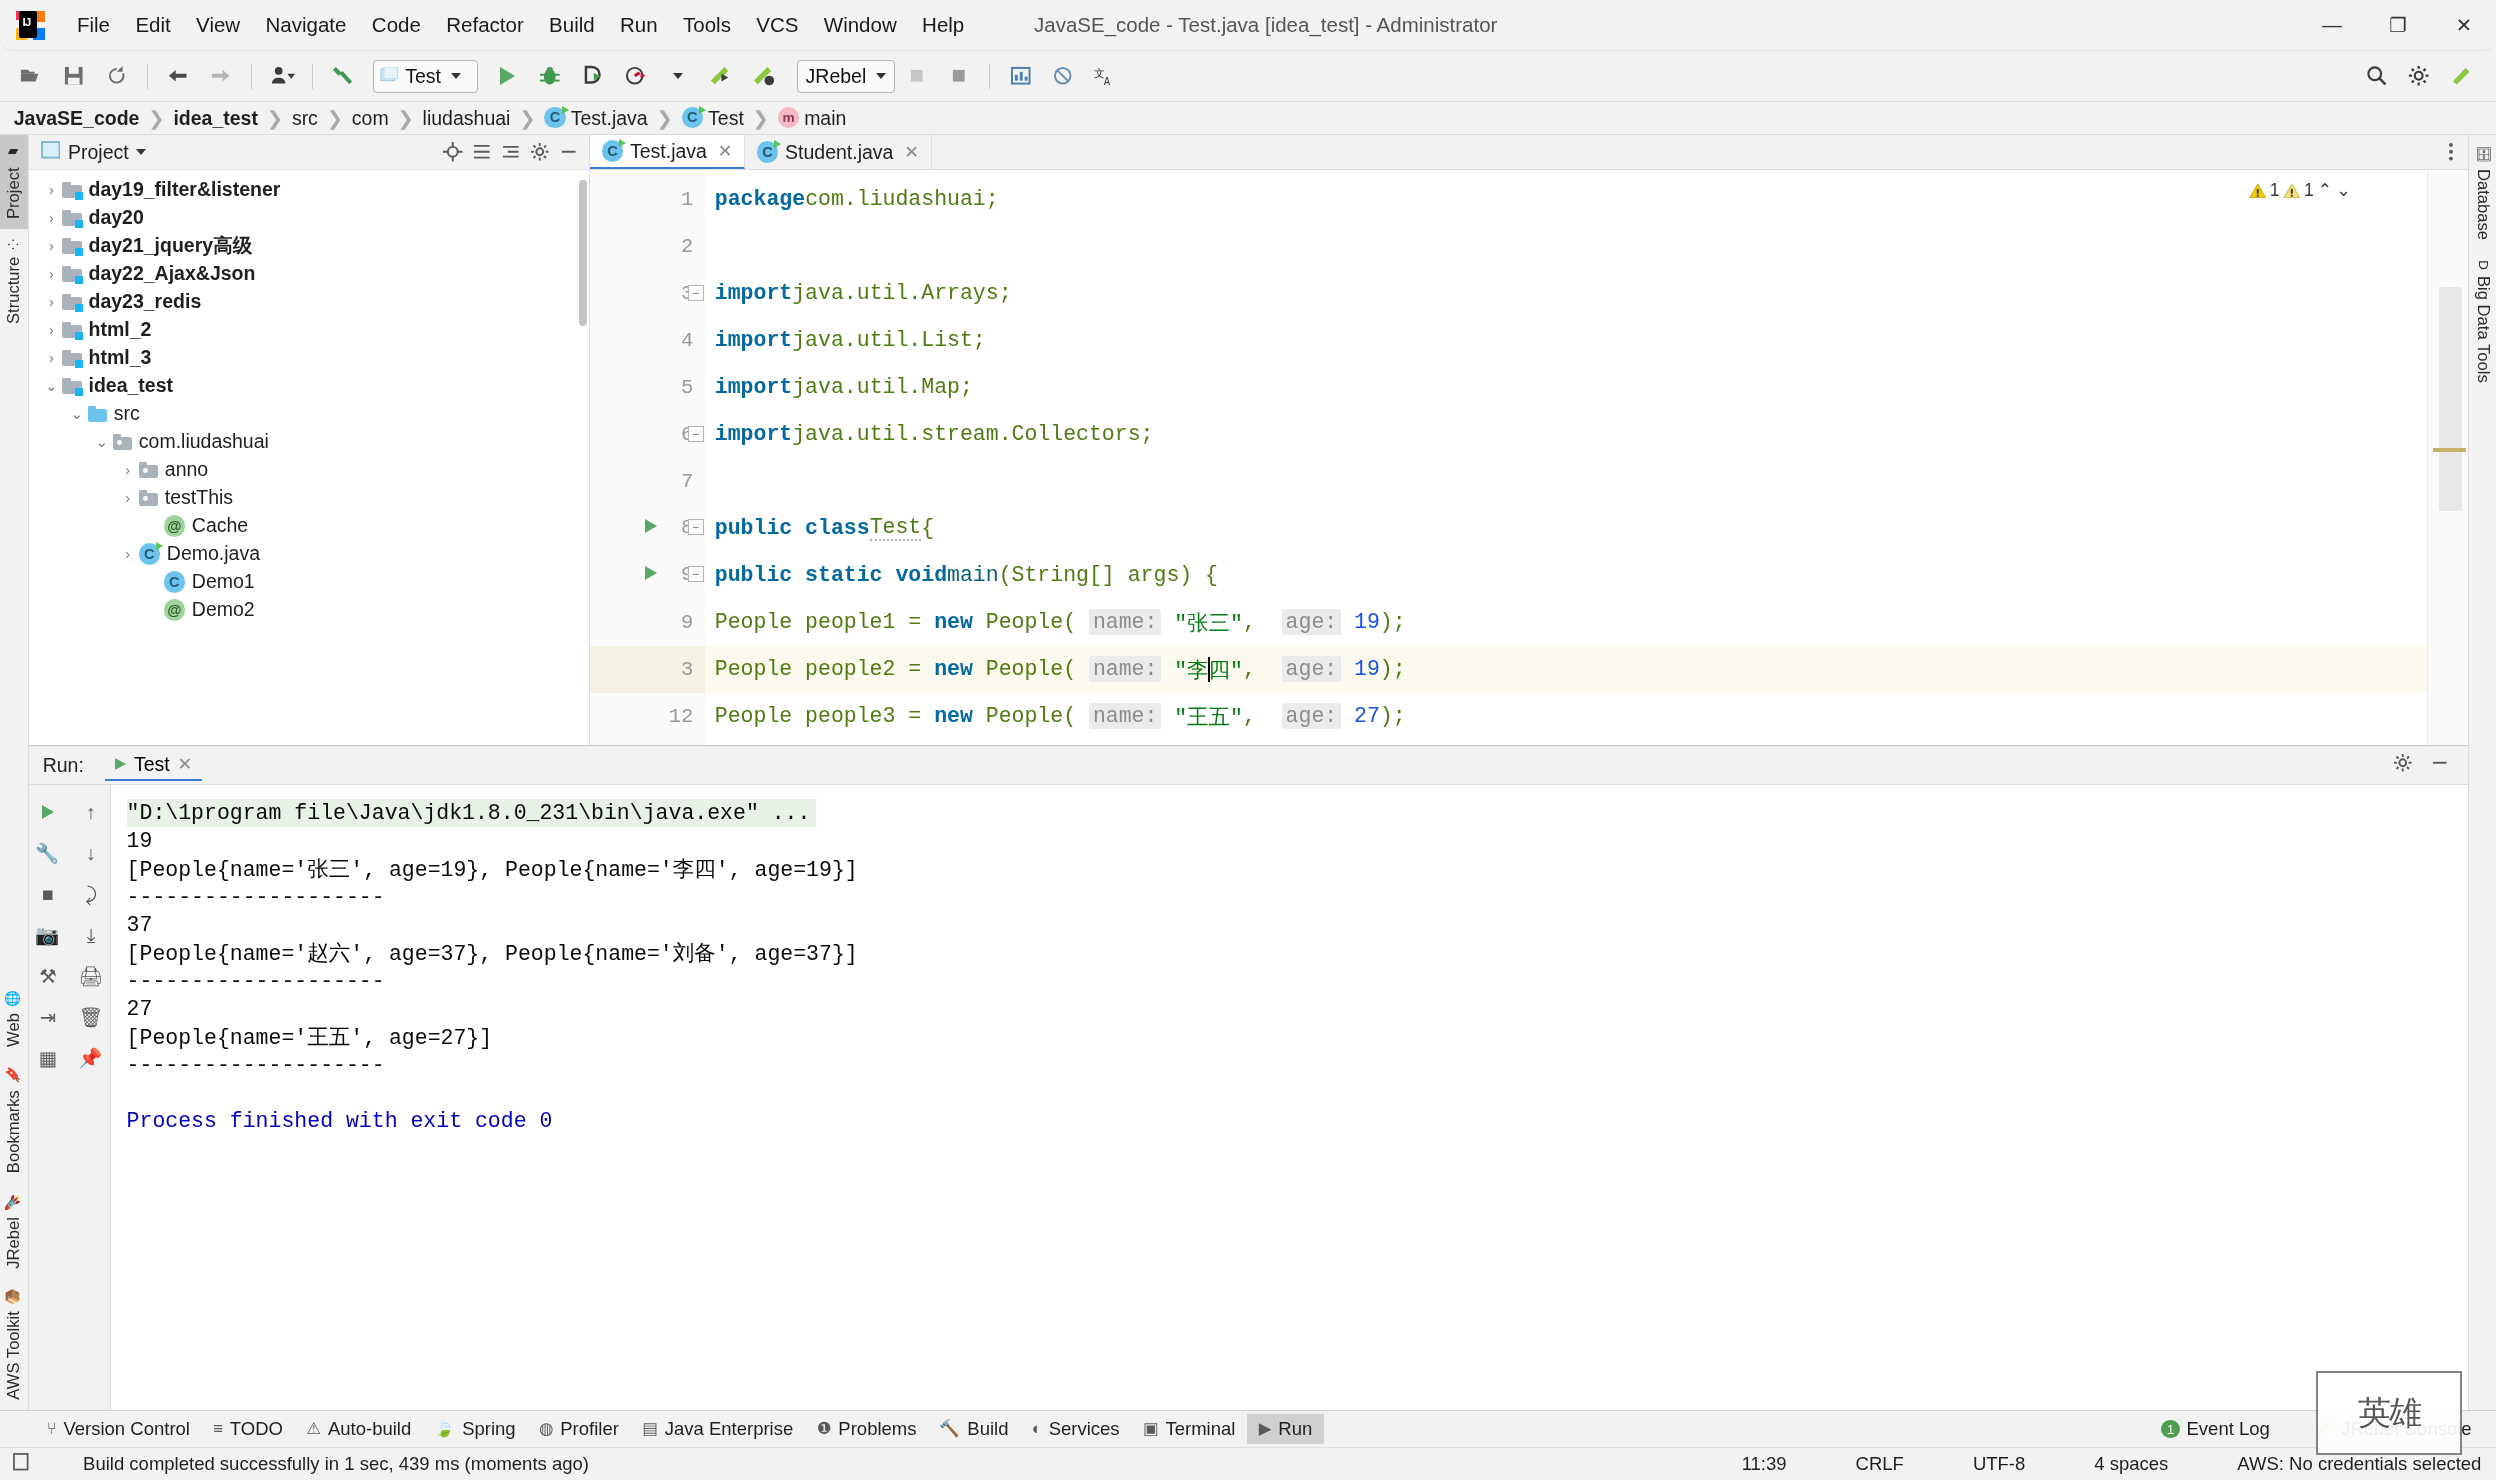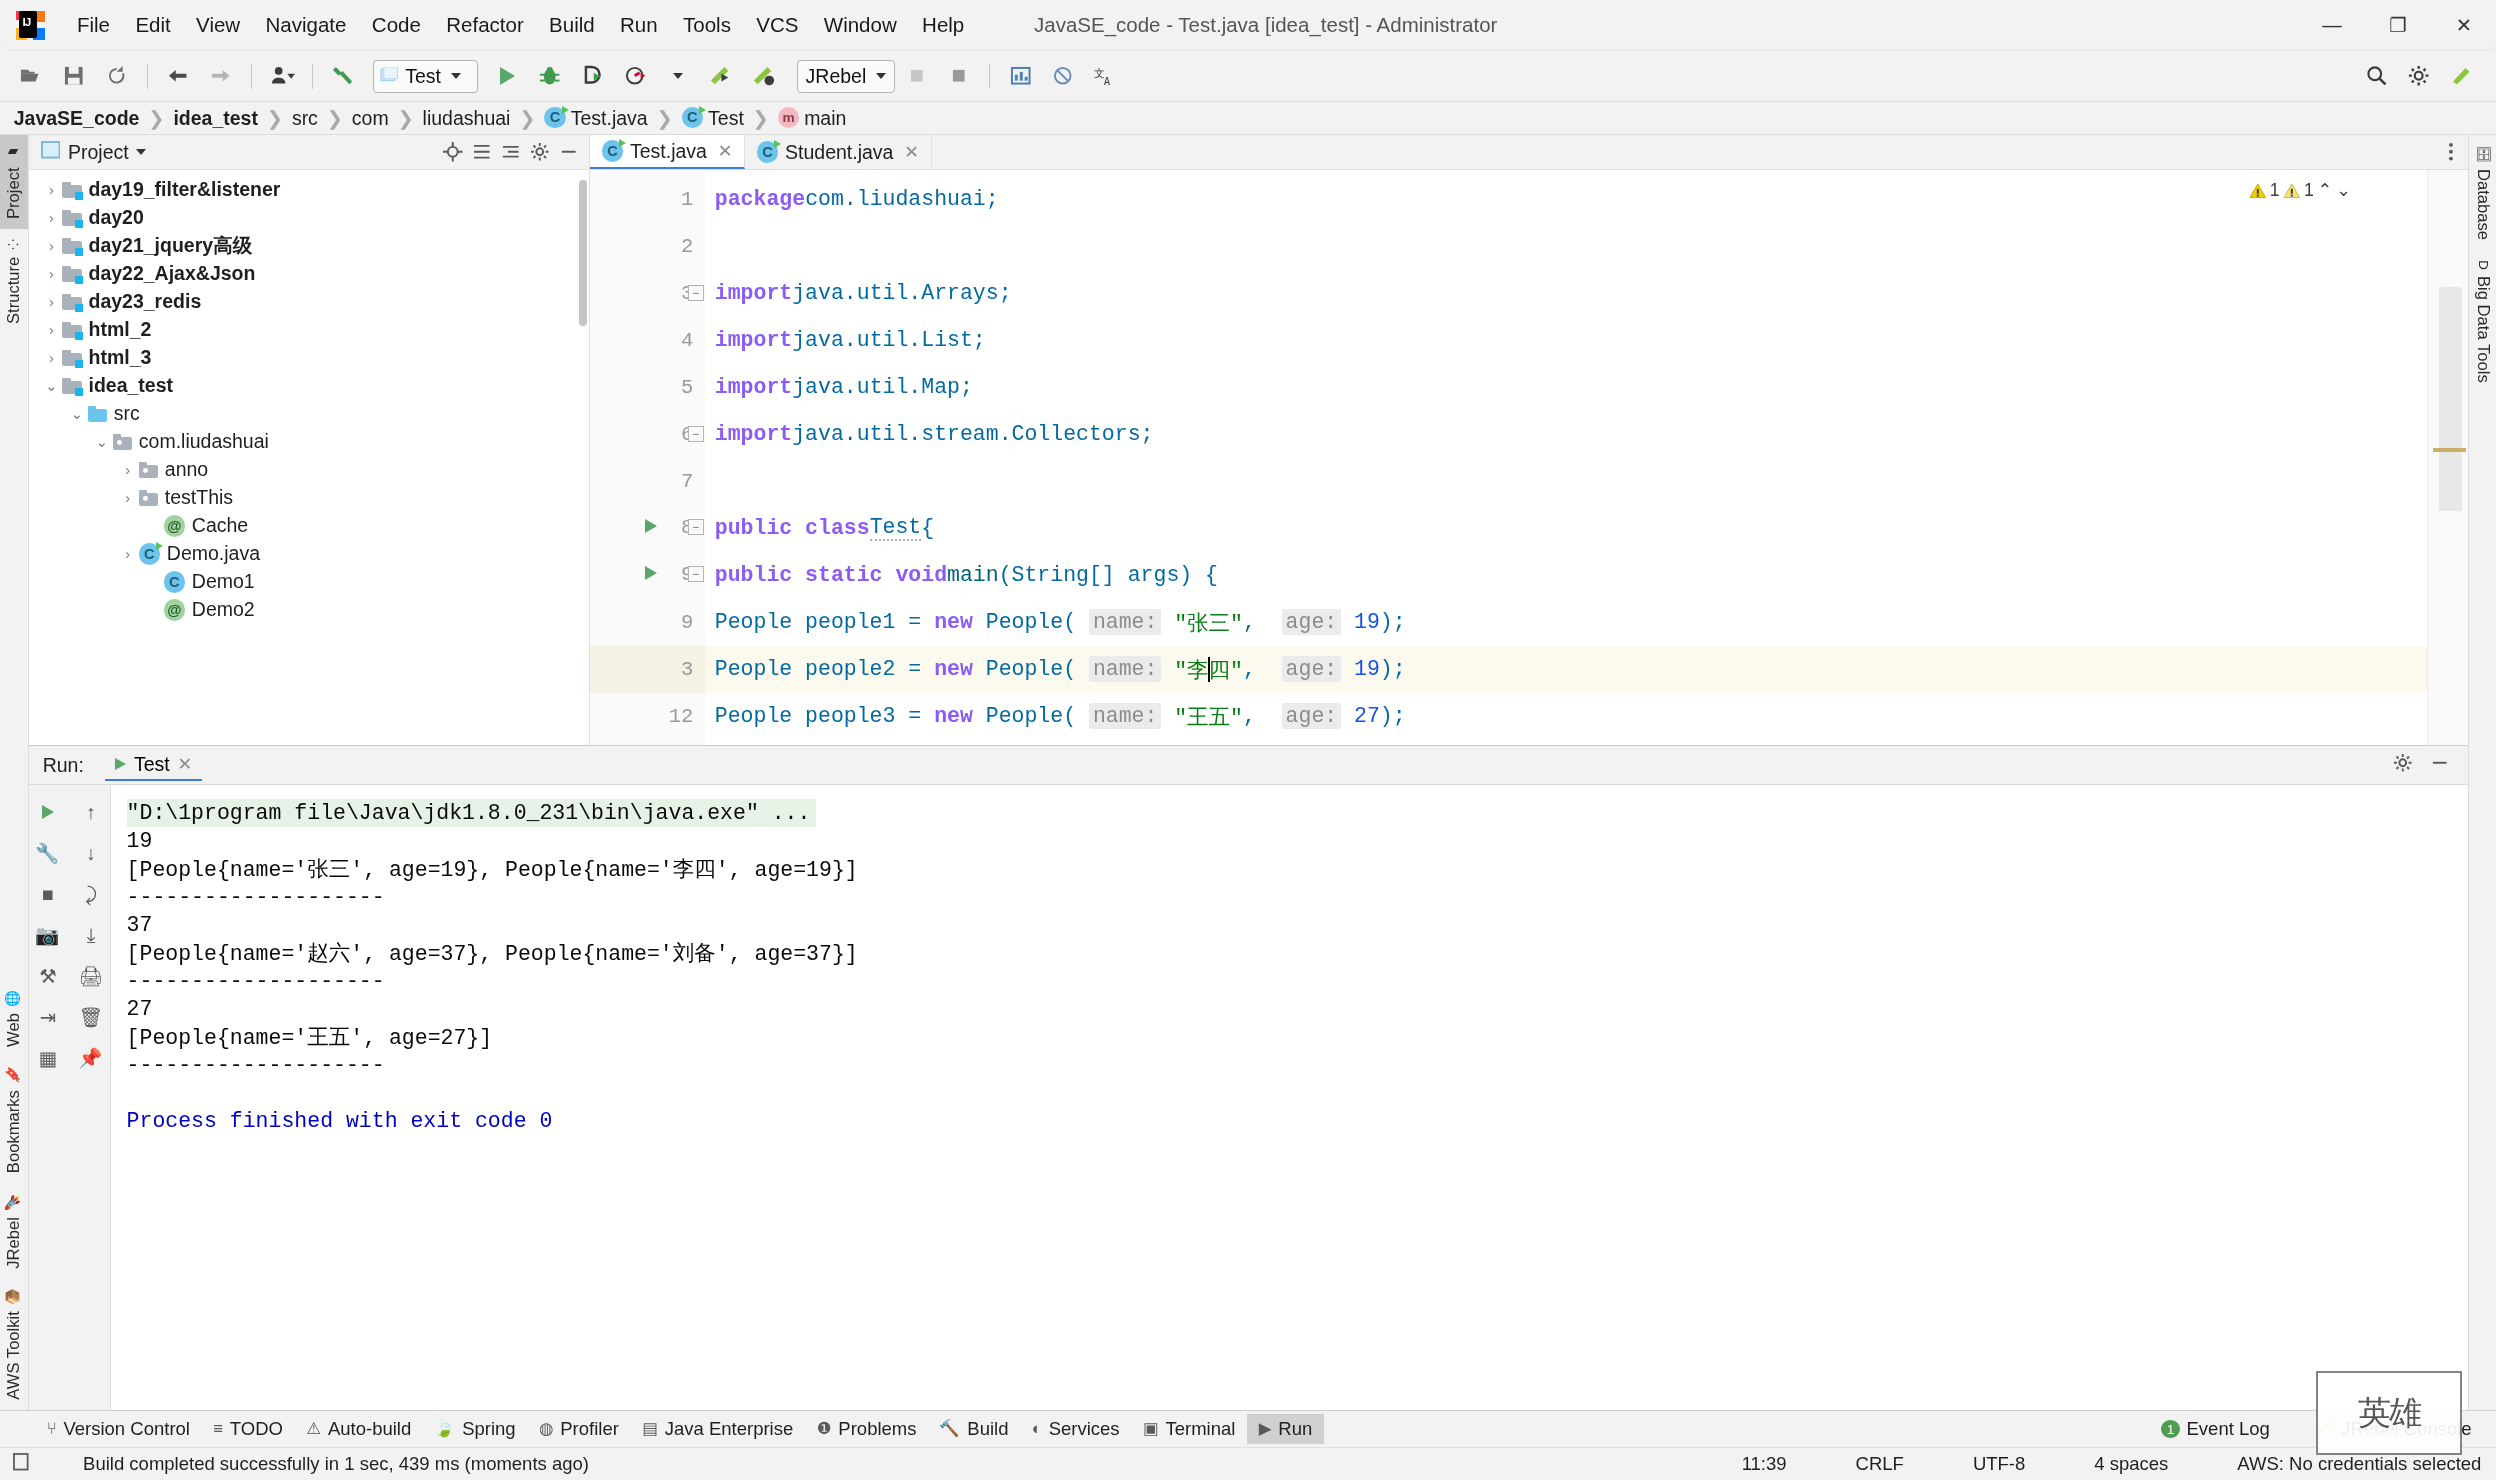--- a/index.html
+++ b/index.html
@@ -117,25 +117,25 @@
   .ed-body { flex:1; display:flex; min-height:0; position:relative; background:#fff; overflow:hidden;}
   .gutter {
     width: 115px; background:#fafafa; flex:none; position:relative;
     border-right: 0; padding-top: 5.9px;
   }
   .gline { height: 47px; display:flex; align-items:center; justify-content:flex-end; padding-right: 11.7px;
            font-size: 20.5px; color:#999; font-family:"Liberation Mono", monospace;}
   .code-area { flex:1; position:relative; padding-top:5.9px; font-family:"Liberation Mono", monospace; font-size:21.5px; overflow:hidden;}
   .cline { height:47px; display:flex; align-items:center; padding-left: 9.8px; white-space:pre; }
   .cline.highlight { background:#fcfaef; }
-  .kw { color:#8b5cf6; font-weight:bold; }
+  .kw { color:#0369a1; font-weight:bold; }
   .str { color:#067d17; }
   .num { color:#1750eb; }
   .mth { color:#00627a; }
-  .plain { color:#0369a1; }
+  .plain { color:#4d7c0f; }
   .hintp { background:#ebebeb; color:#8c8c8c; padding: 1px 3.9px; border-radius: 2px; }
   .caret { display:inline-block; width:2px; height:25px; background:#000; vertical-align:middle; margin: 0 -1px; }
   .fold { position:absolute; left: 98px; width:15.6px; height:15.6px; border:1px solid #b5b5b5; background:#fafafa;
           color:#707070; font-size:11.7px; display:flex; align-items:center; justify-content:center;}
   .squiggle { border-bottom: 2px dotted #b0b0b0; }
 
   .ed-rightbar { width: 41px; background:#fafafa; flex:none; position:relative; border-left:1px solid #ececec;}
   .insp-row { display:flex; align-items:center; gap:3.9px; position:absolute; right: 117px; top: 9.8px; font-size:17.6px; color:#3c3c3c;}
   .warnchip { display:flex; align-items:center; gap:2.9px; }
 

